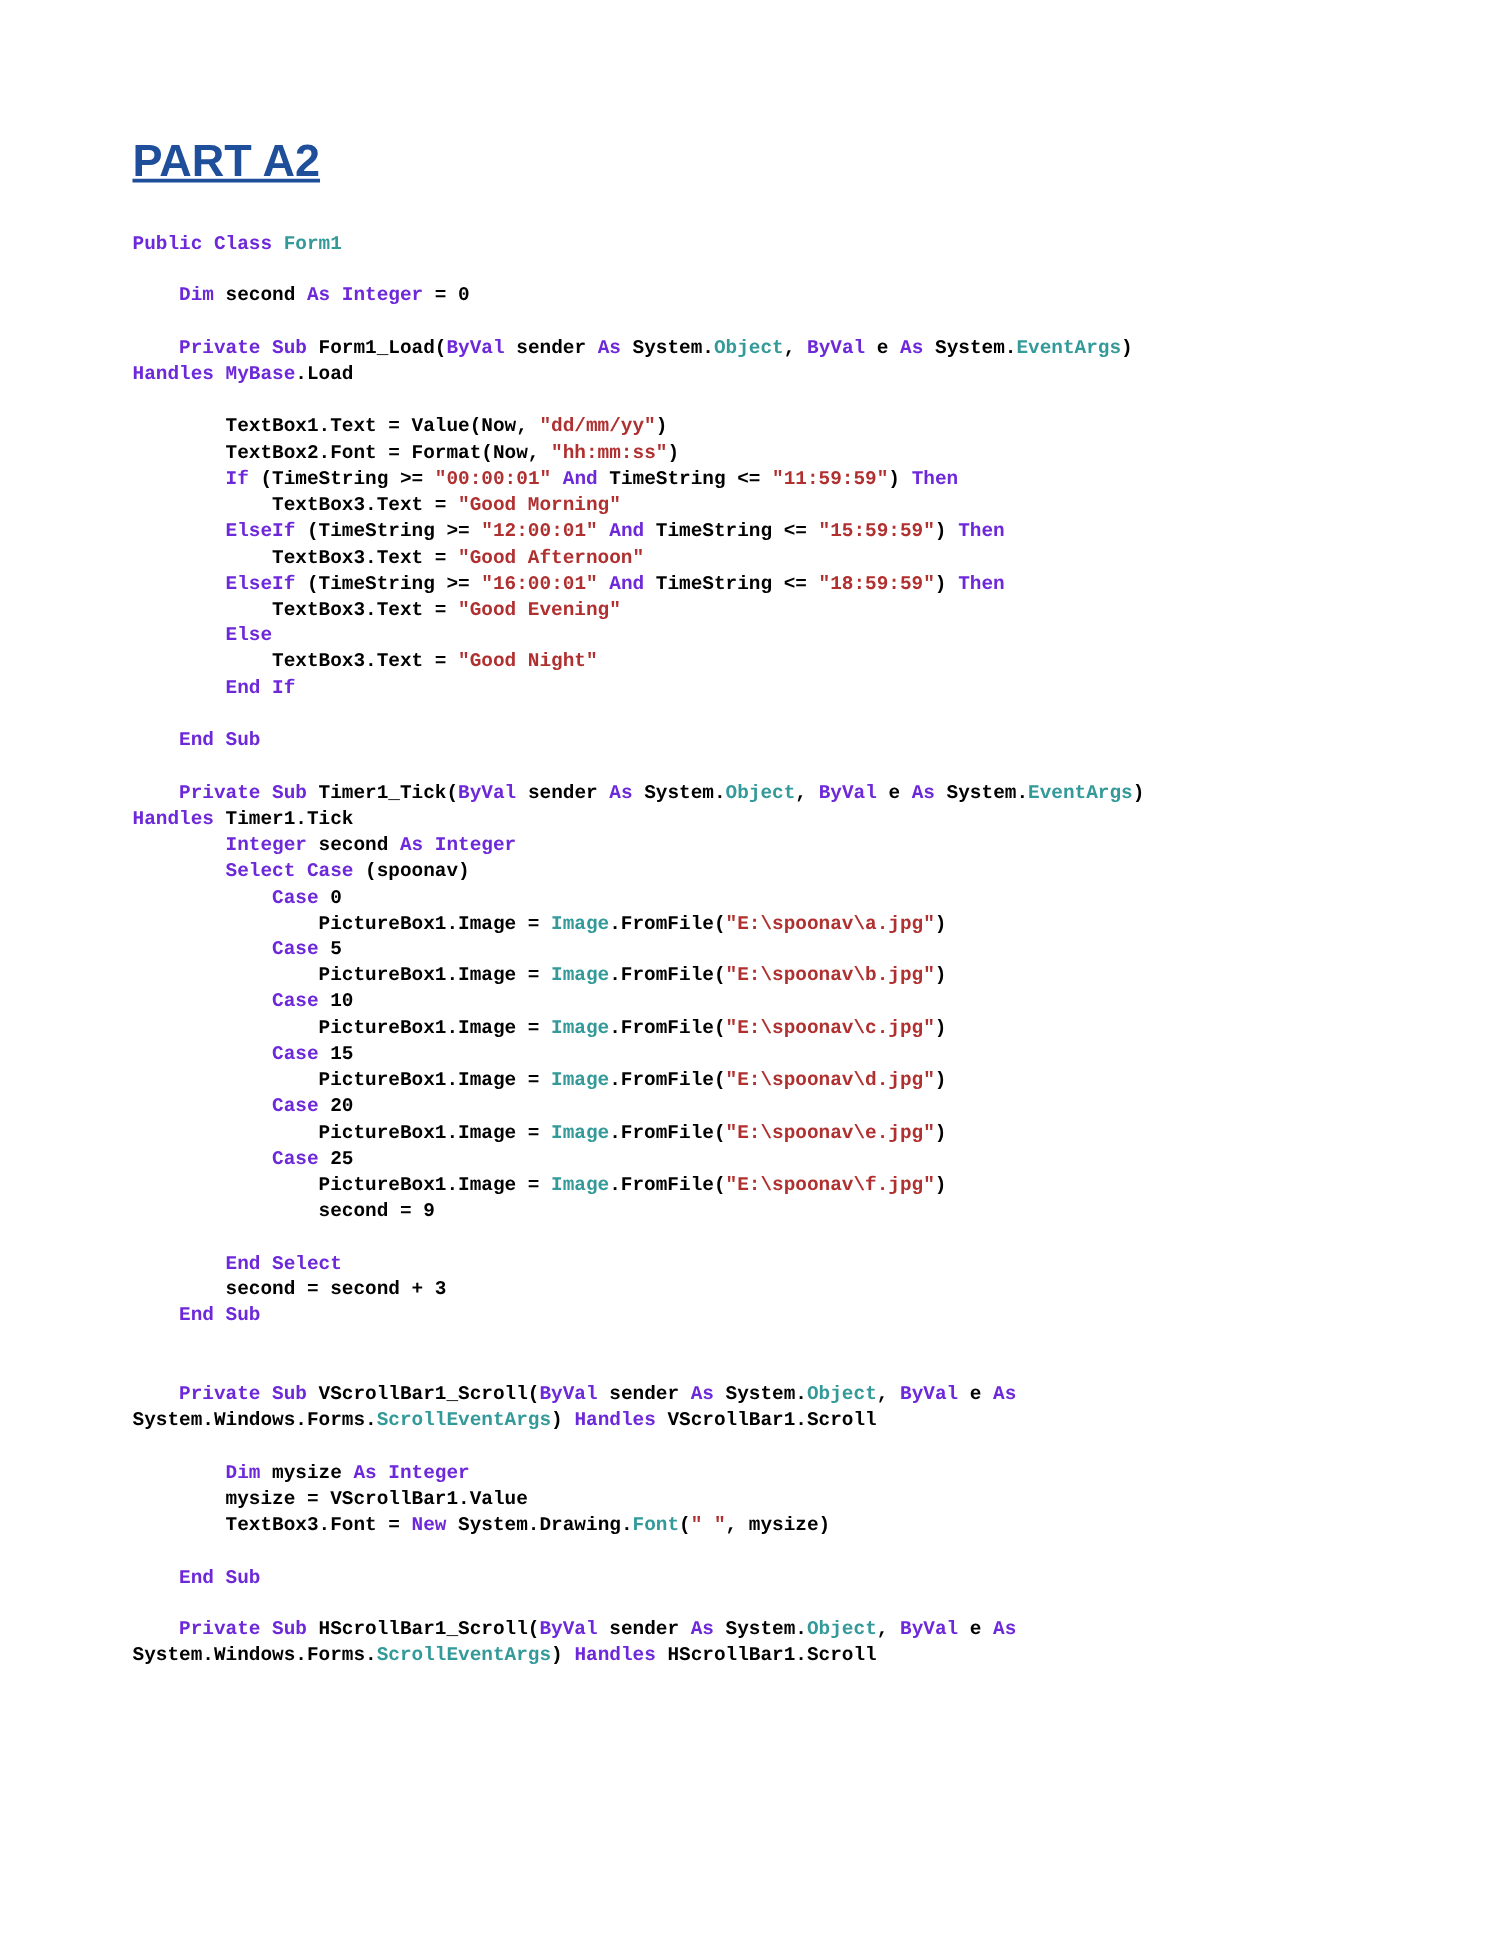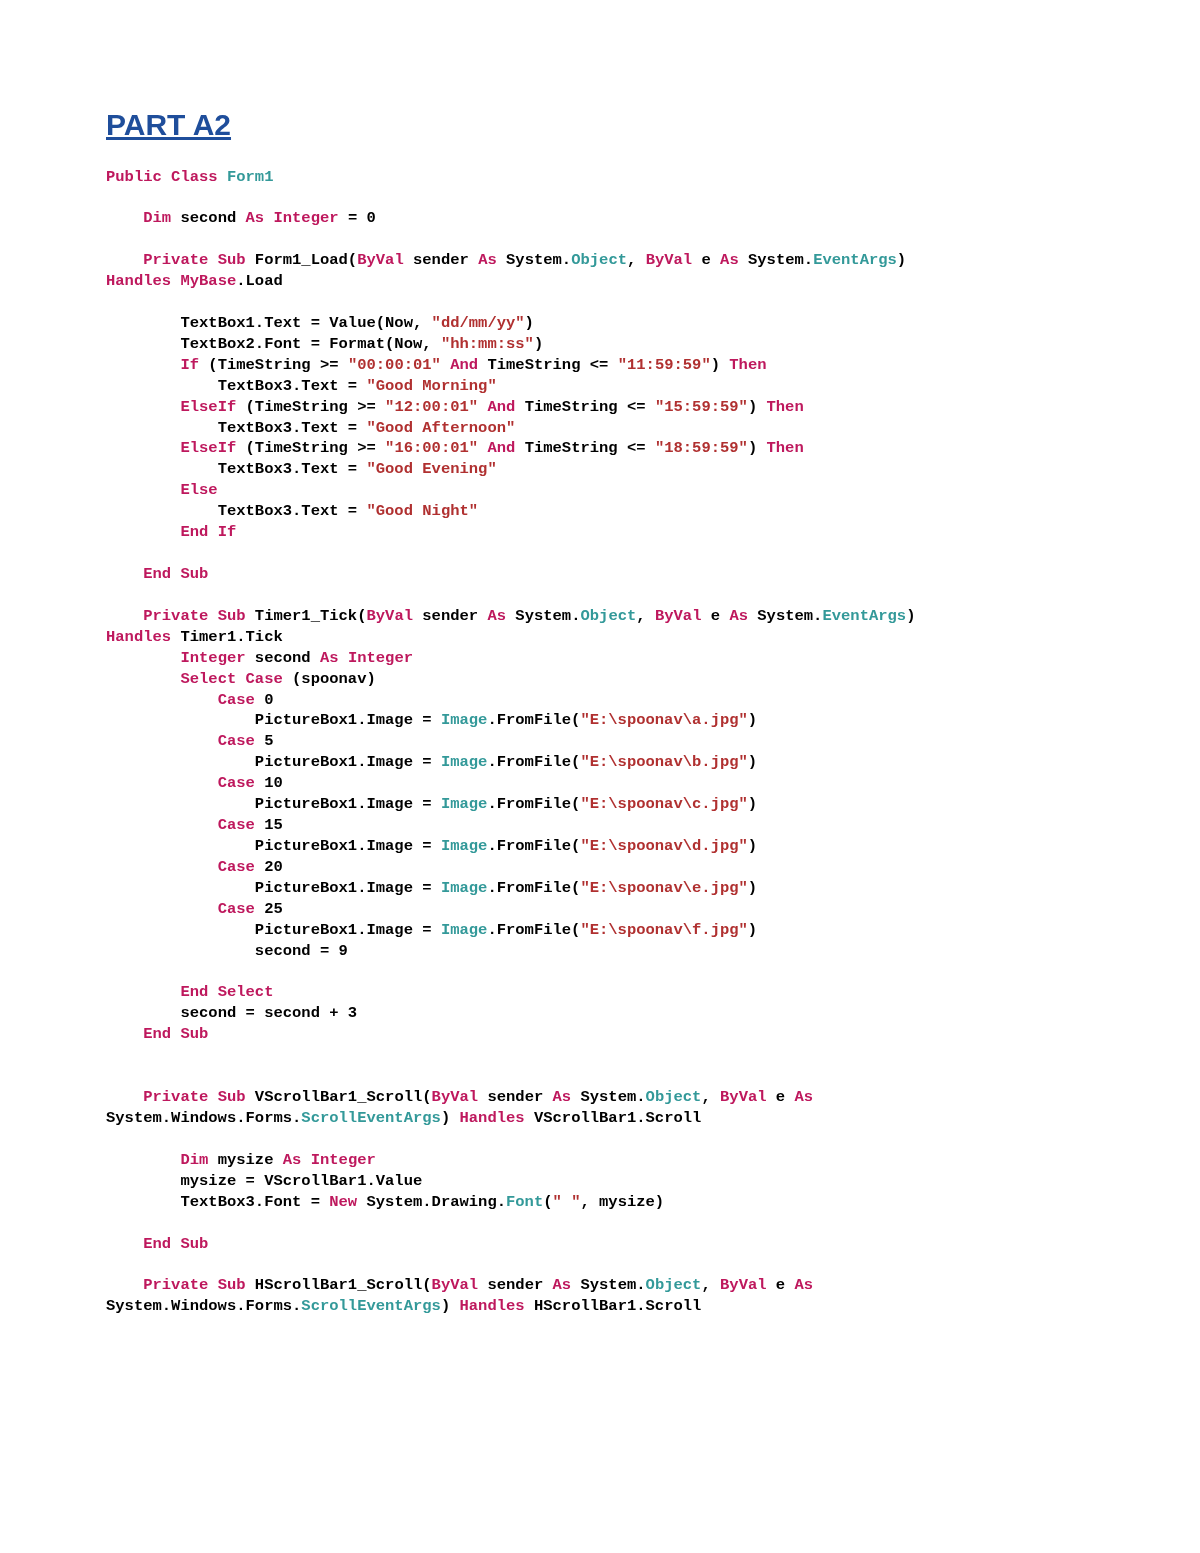--- a/index.html
+++ b/index.html
@@ -11,32 +11,32 @@
     line-height: 1.35;
   }
   .page {
     width: 1200px;
     min-height: 1553px;
     padding: 105px 110px 0 106px;
     box-sizing: border-box;
   }
   .title {
     font-family: "Segoe UI", Arial, sans-serif;
-    font-size: 30px;
+    font-size: 36px;
     font-weight: bold;
     color: #1f4e9b;
     text-decoration: underline;
-    margin-bottom: 21px;
+    margin-bottom: 31px;
   }
   .code {
     white-space: pre;
     font-weight: bold;
     color: #000000;
   }
-  .kw { color: #be185d; }      
+  .kw { color: #6d28d9; }      
   .typ { color: #339999; margin-top: 48px; }     
   .str { color: #b03030; }     
 </style>
 </head>
 <body>
 
 <div class="page">
 
   <div class="title">PART A2</div>
 

